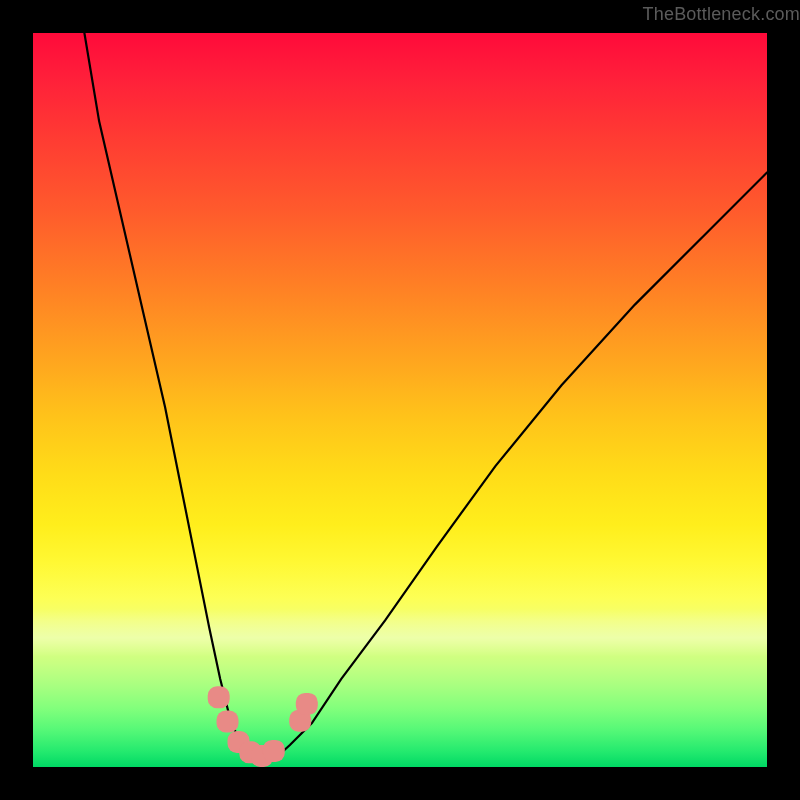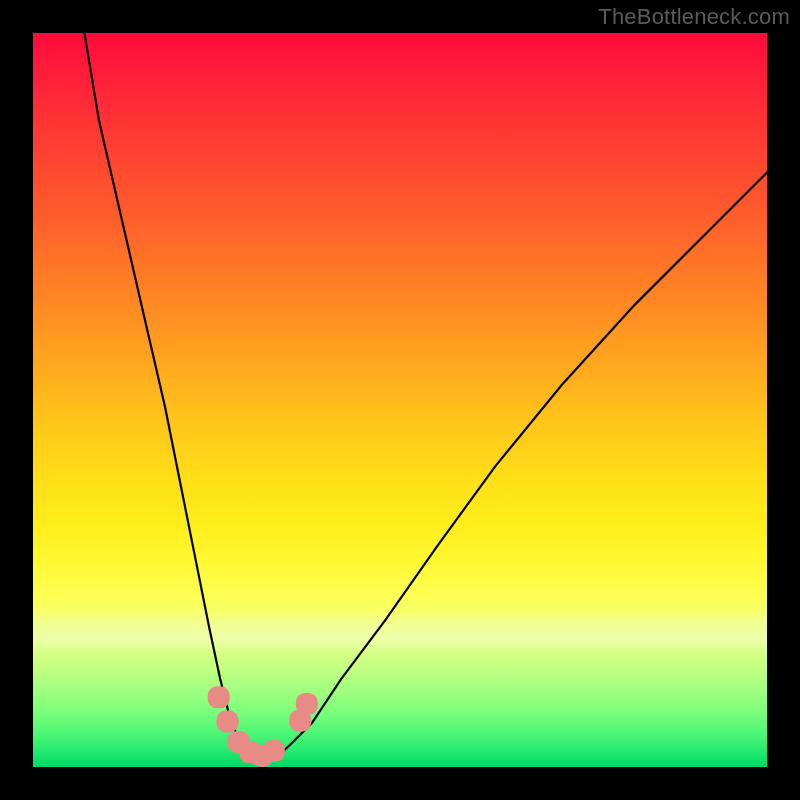--- a/index.html
+++ b/index.html
@@ -12,23 +12,23 @@
     overflow: hidden;
   }
   .frame {
     position: absolute;
     inset: 0;
     background: #000;
   }
   .watermark {
     position: absolute;
     top: 4px;
-    right: 10px;
+    right: 0;
     color: #5b5b5b;
-    font-size: 22px;
+    font-size: 18px;
     font-weight: 500;
     letter-spacing: 0.2px;
   }
   
   .plot {
     position: absolute;
     left: 33px;
     top: 33px;
     width: 734px;   
     height: 734px;

